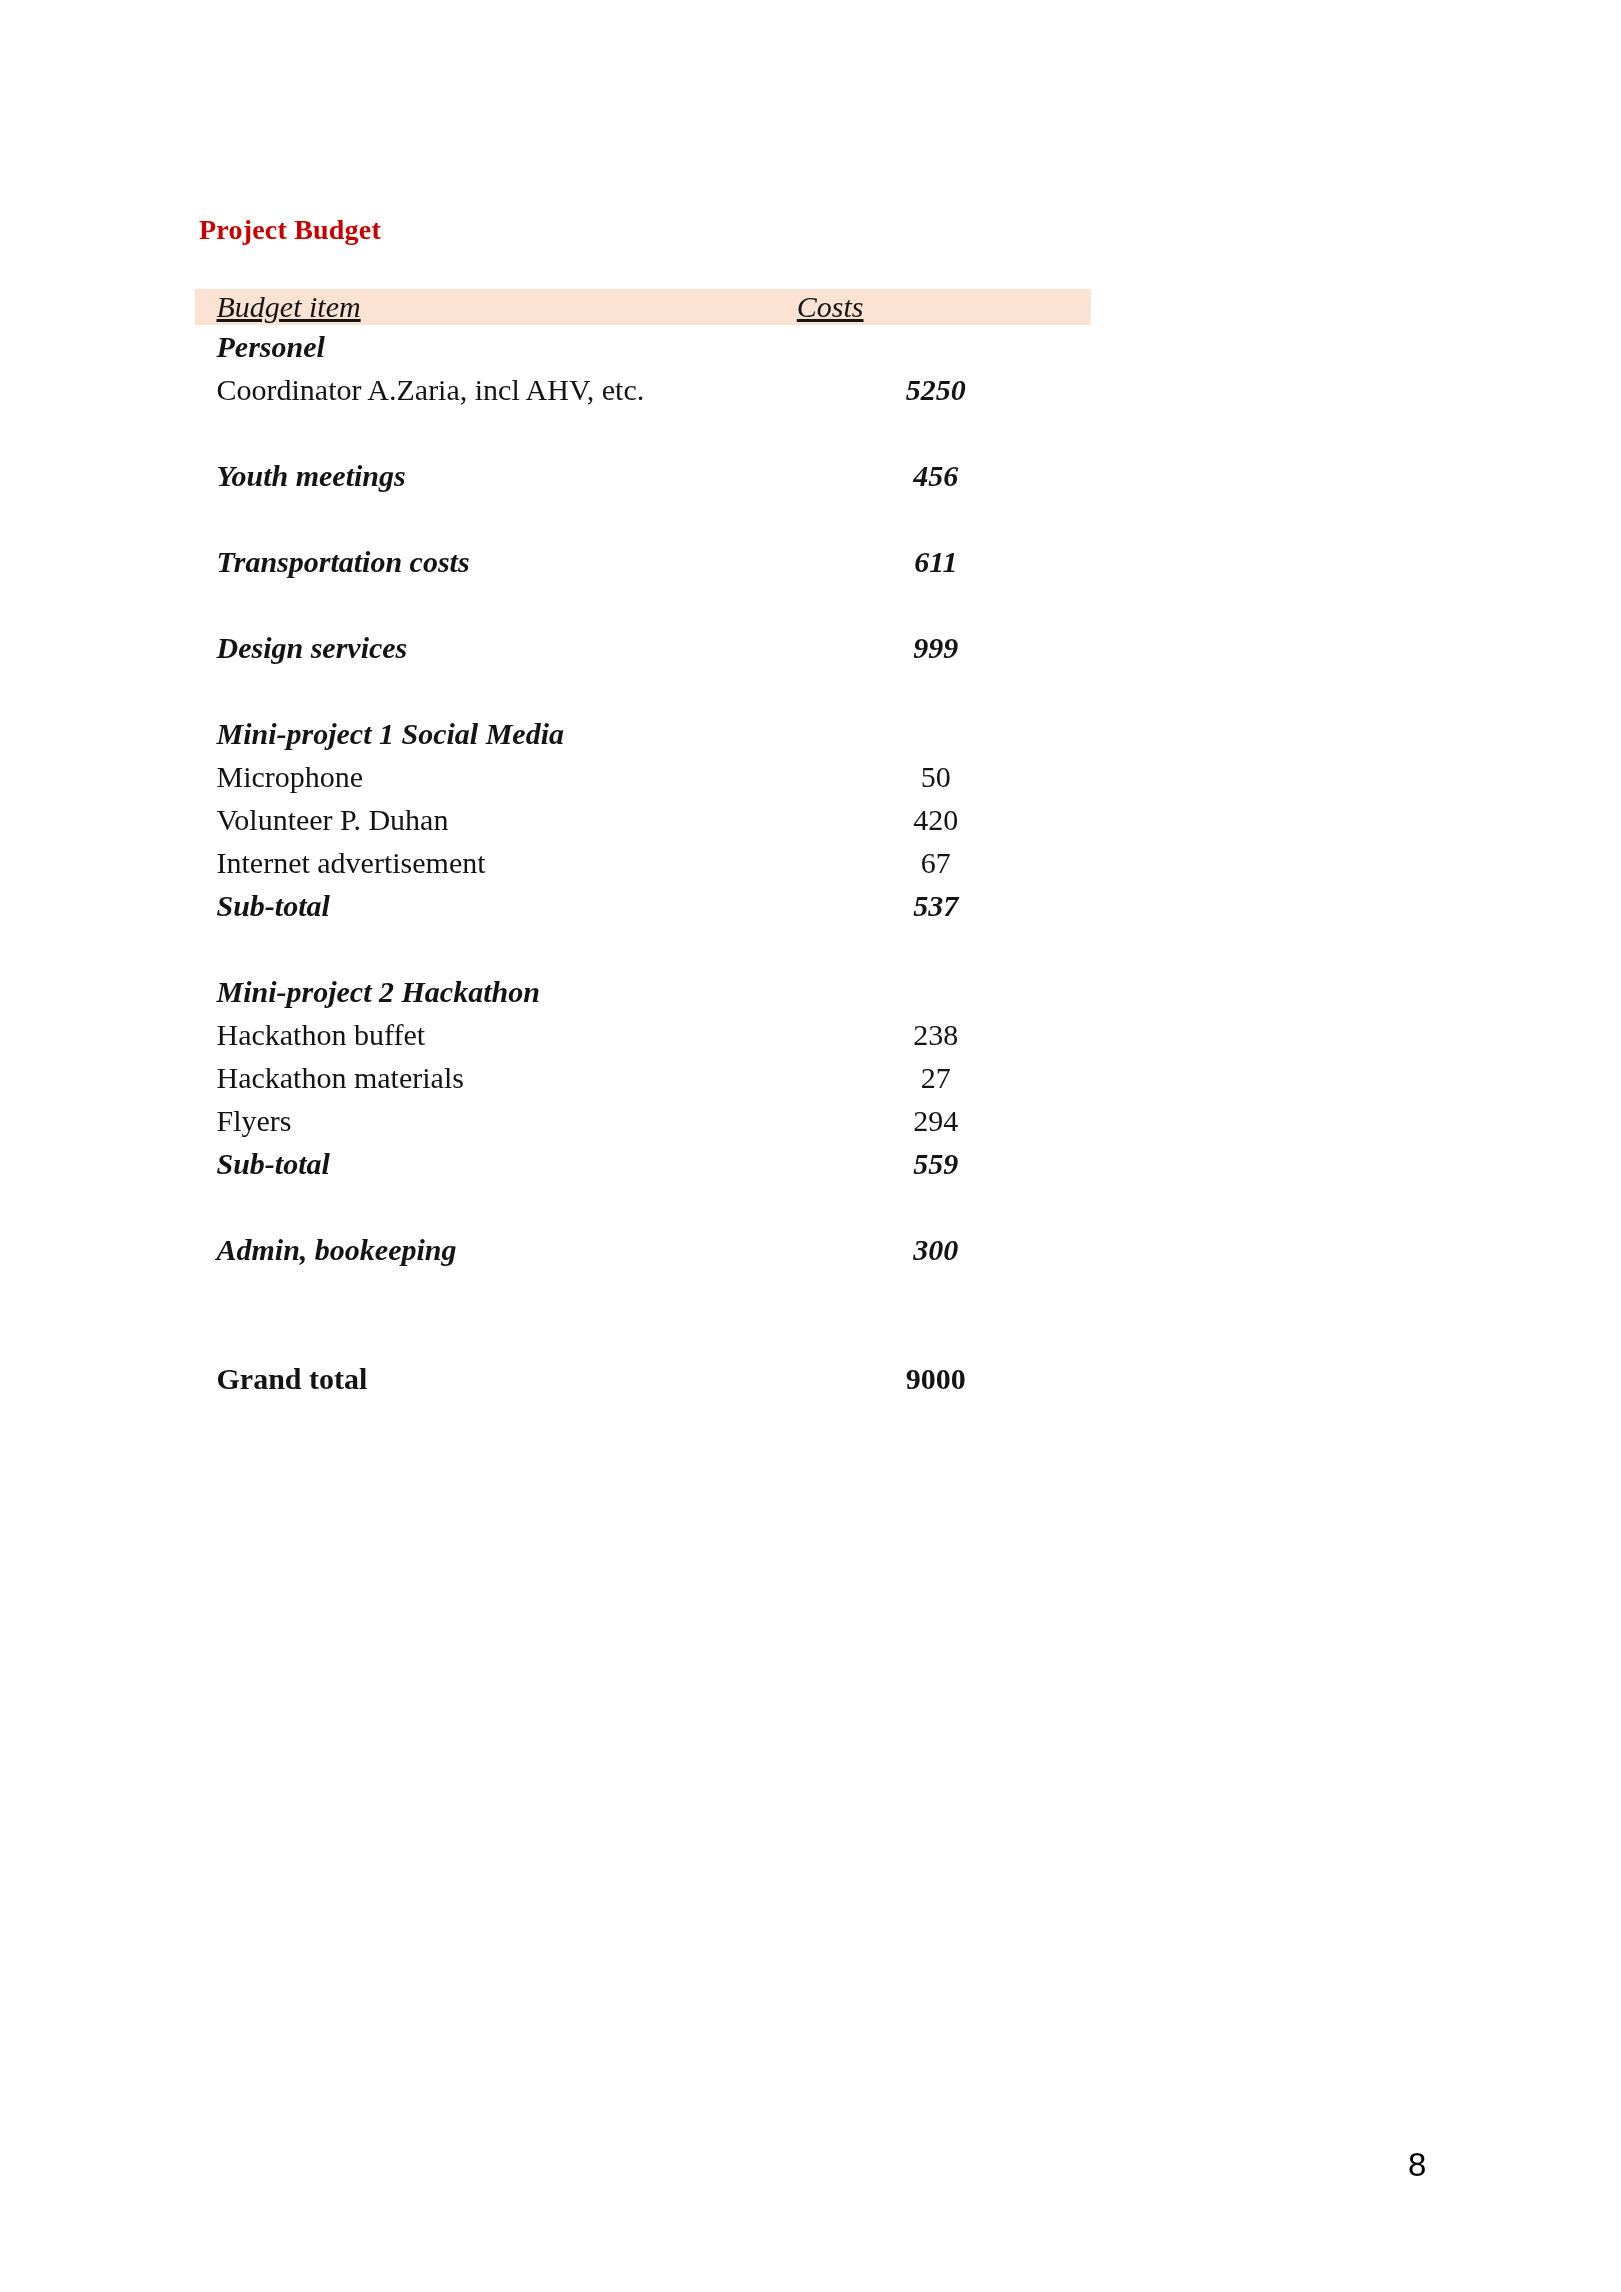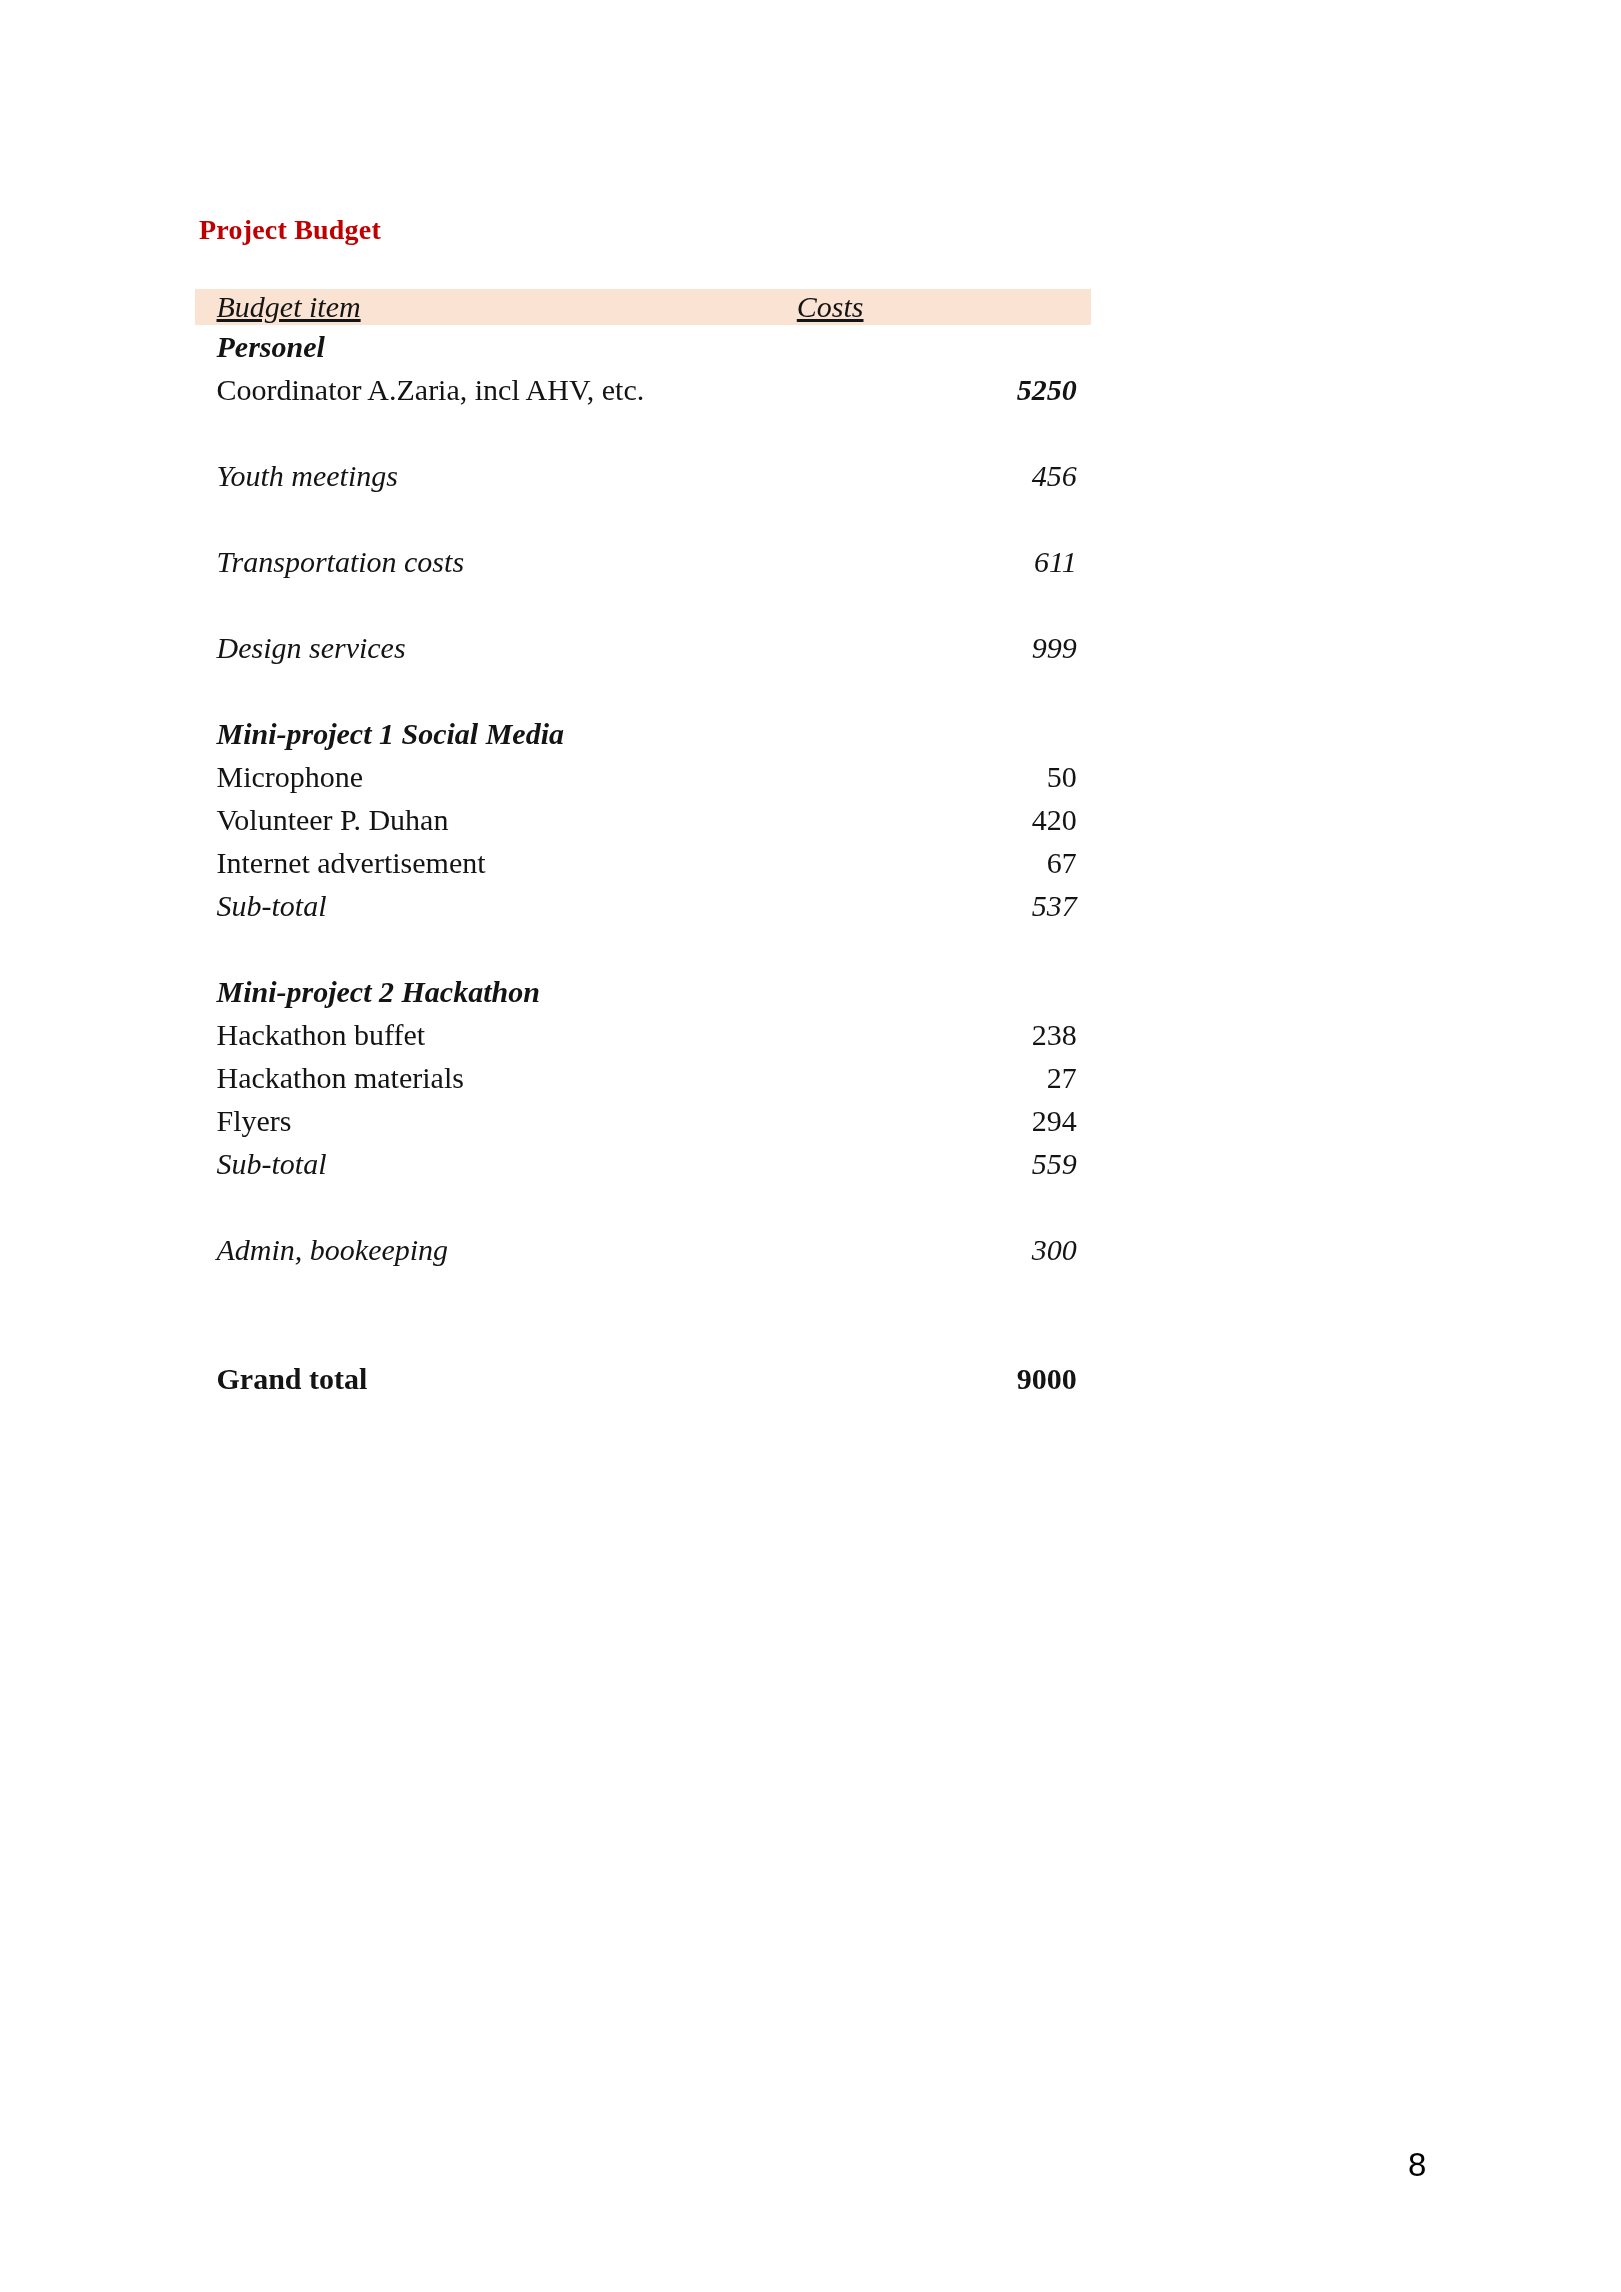--- a/index.html
+++ b/index.html
@@ -55,24 +55,24 @@
   }
   .budget-table th.h-item { padding-left: 21.5px; }
   .budget-table th.h-costs { padding-left: 1.8px; }
   .budget-table tbody tr { height: 43px; }
   .budget-table td {
     padding: 0;
     vertical-align: middle;
     white-space: nowrap;
   }
   .budget-table td.label-cell { padding-left: 21.5px; }
-  .budget-table td.value-cell { text-align: right; padding-right: 14.3px; margin-top: 33px; }
+  .budget-table td.value-cell { text-align: center; padding-right: 14.3px; margin-top: 33px; }
   
   tr.section td.label-cell { font-weight: bold; font-style: italic; }
-  tr.summary td            { font-weight: normal; font-style: italic; }
+  tr.summary td            { font-weight: bold; font-style: italic; }
   tr.detail-emph td.value-cell { font-weight: bold; font-style: italic; }
   tr.total td              { font-weight: bold; }
   tr.blank td              { height: 43px; }
   .page-number {
     position: absolute;
     left: 1408px;
     top: 2146px;
     font-family: "Liberation Sans", sans-serif;
     font-size: 33px;
     color: #000000;

